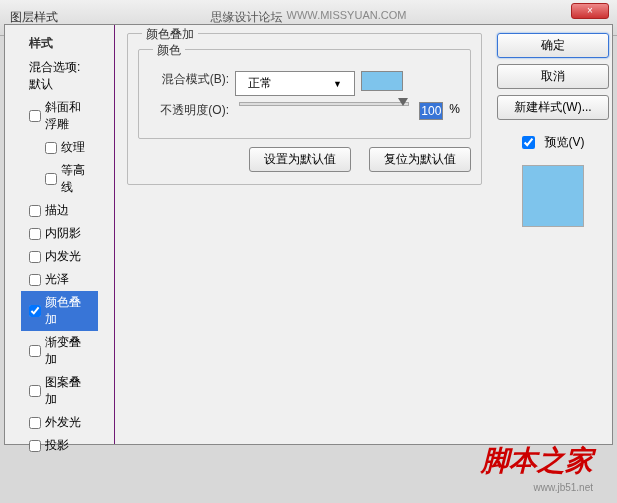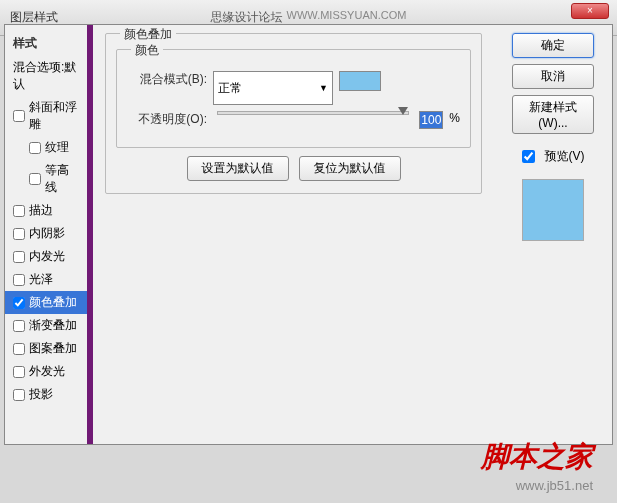--- a/index.html
+++ b/index.html
@@ -3,48 +3,48 @@
 <meta charset="utf-8">
 <style>
 *{box-sizing:border-box;margin:0;padding:0;font-family:"Microsoft YaHei",SimSun,Arial,sans-serif;font-size:12px}
 body{background:#d8d8d8;width:617px;height:503px;position:relative;overflow:hidden}
 .titlebar{height:36px;background:linear-gradient(#f0f0f0,#d8d8d8);border-bottom:1px solid #aaa;display:flex;align-items:center;padding:0 10px;position:relative}
 .titlebar .title{color:#333}
 .titlebar .center-text{position:absolute;left:50%;transform:translateX(-50%);color:#555;font-size:11px;display:flex;align-items:flex-start;gap:4px}
 .titlebar .url{font-size:11px;color:#888}
 .close-btn{position:absolute;right:8px;top:3px;width:38px;height:16px;background:linear-gradient(#e88,#c33);border:1px solid #a22;border-radius:3px;color:#fff;text-align:center;line-height:13px;font-size:10px}
 .dialog{position:absolute;top:24px;left:4px;right:4px;bottom:58px;background:#f0f0f0;border:1px solid #888;display:flex}
-.sidebar{width:88px;border-right:6px solid #701a75;padding:6px 0}
+.sidebar{width:110px;border-right:1px solid #701a75;padding:6px 16px}
 .sidebar-header{padding:4px 8px;font-weight:bold;color:#333}
 .sidebar-item{padding:3px 8px;display:flex;align-items:center;gap:4px;cursor:pointer}
 .sidebar-item.sub{padding-left:24px}
 .sidebar-item.active{background:#3875d7;color:#fff}
 .sidebar-item input[type=checkbox]{width:12px;height:12px}
 .main{flex:1;padding:8px 12px;position:relative}
 .fieldset{border:1px solid #bbb;border-radius:2px;padding:8px 10px 12px;margin-bottom:8px}
 .fieldset .legend{position:relative;top:-16px;left:4px;background:#f0f0f0;padding:0 4px;display:inline-block;color:#333}
 .fieldset-inner{margin-top:-10px}
 .row{display:flex;align-items:flex-start;margin:6px 0;gap:6px}
 .row label{width:80px;text-align:right;color:#333}
-.select{flex:0 0 120px;height:34px;border:1px solid #888;background:#fff;display:flex;align-items:center;justify-content:space-between;padding:0 4px}
+.select{flex:0 0 120px;height:25px;border:1px solid #888;background:#fff;display:flex;align-items:center;justify-content:space-between;padding:0 12px}
 .select .arrow{font-size:9px}
 .swatch{width:42px;height:20px;background:#7ec4ec;border:1px solid #888}
 .slider{flex:1;height:4px;background:#ddd;border:1px solid #aaa;position:relative;margin:0 4px}
 .slider .thumb{position:absolute;right:0;top:-5px;width:0;height:0;border-left:5px solid transparent;border-right:5px solid transparent;border-top:8px solid #666}
 .numbox{width:24px;height:18px;border:1px solid #888;background:#3875d7;color:#fff;text-align:center;line-height:16px}
-.btn-row{display:flex;gap:10px;justify-content:center;margin-top:2px}
+.btn-row{display:flex;gap:18px;justify-content:flex-end;margin-top:2px}
 .btn{padding:3px 14px;background:linear-gradient(#fdfdfd,#e6e6e6);border:1px solid #888;border-radius:3px;cursor:pointer;min-width:90px;text-align:center}
 .right-panel{width:118px;padding:8px;display:flex;flex-direction:column;align-items:center;gap:6px}
-.right-panel .btn{width:82px;min-width:0}
+.right-panel .btn{width:112px;min-width:0}
 .btn.primary{border:1px solid #3875d7;box-shadow:0 0 2px #5a9ae8}
 .preview-check{display:flex;align-items:center;gap:10px;margin-top:8px}
 .preview-box{width:62px;height:62px;background:#7ec4ec;border:1px solid #aaa;margin-top:8px}
 .watermark{position:absolute;right:24px;bottom:10px;text-align:right}
 .watermark .cn{color:#c00;font-size:28px;font-family:KaiTi,serif;font-style:italic;font-weight:bold}
-.watermark .en{color:#888;font-size:13px;margin-top:2px}
+.watermark .en{color:#888;font-size:10px;margin-top:2px}
 </style>
 </head>
 <body>
 
 <div class="titlebar">
  <span class="title">图层样式</span>
  <span class="center-text">
   <span>思缘设计论坛</span>
   <span class="url">WWW.MISSYUAN.COM</span>
  </span>

